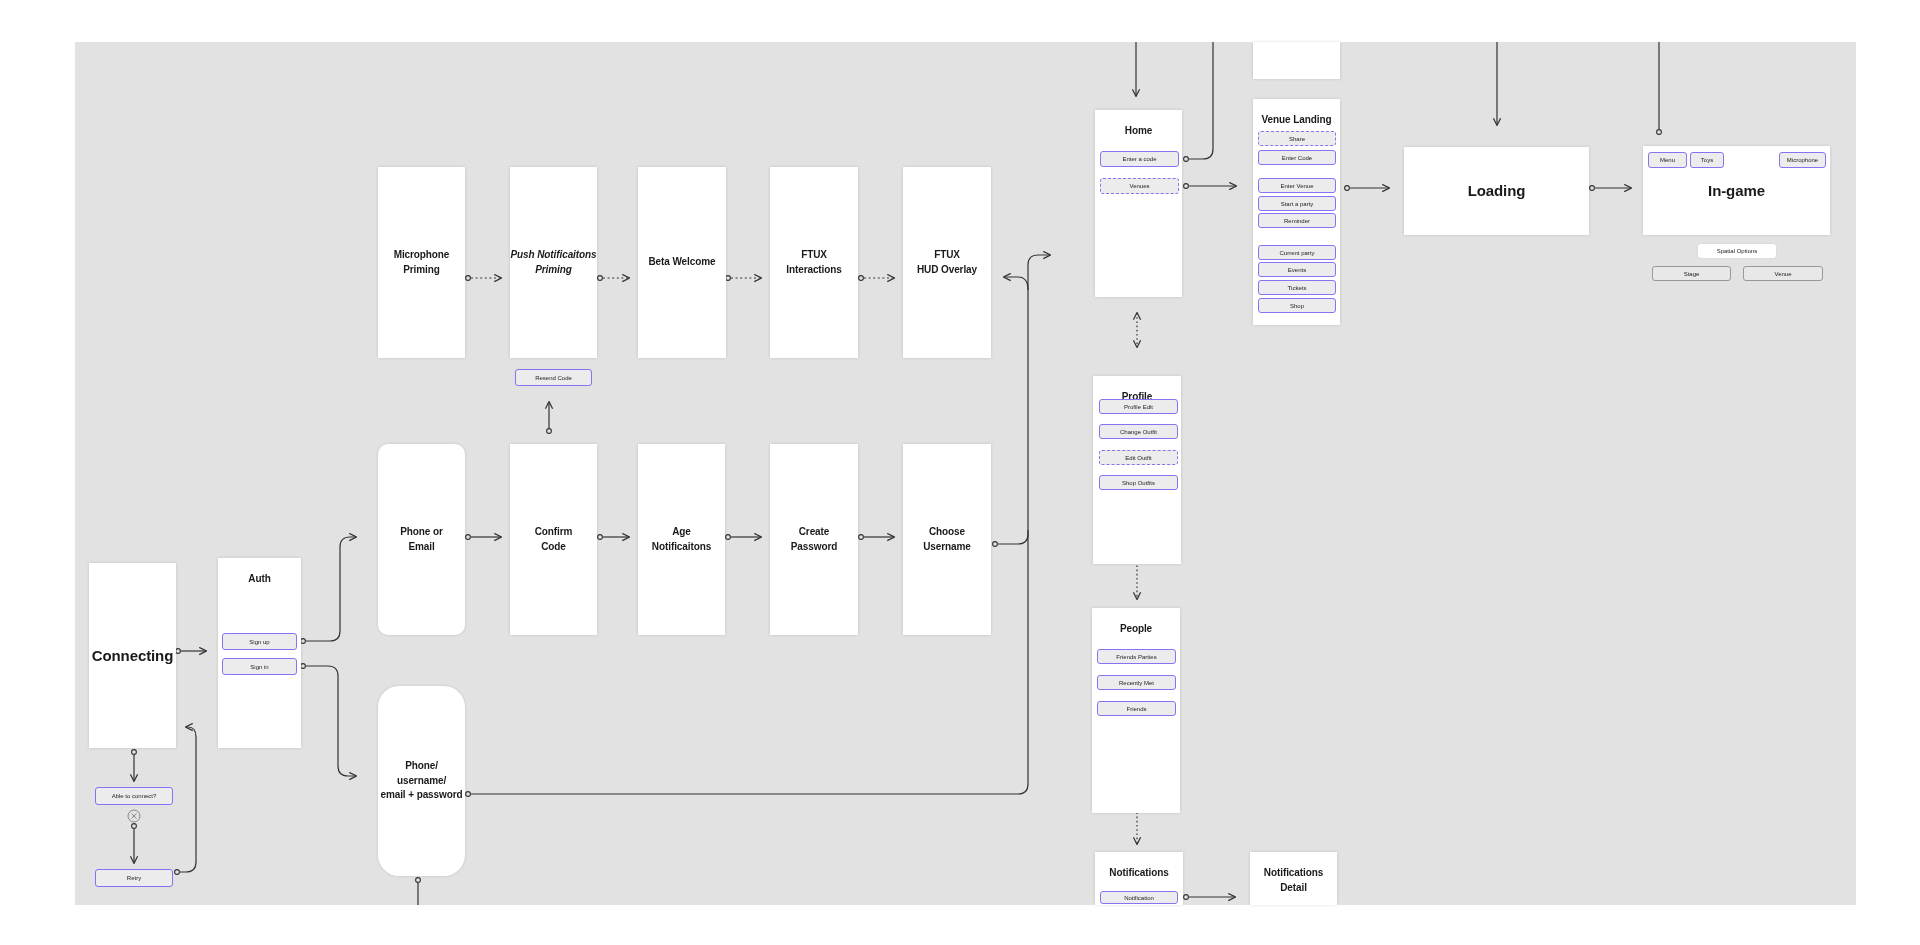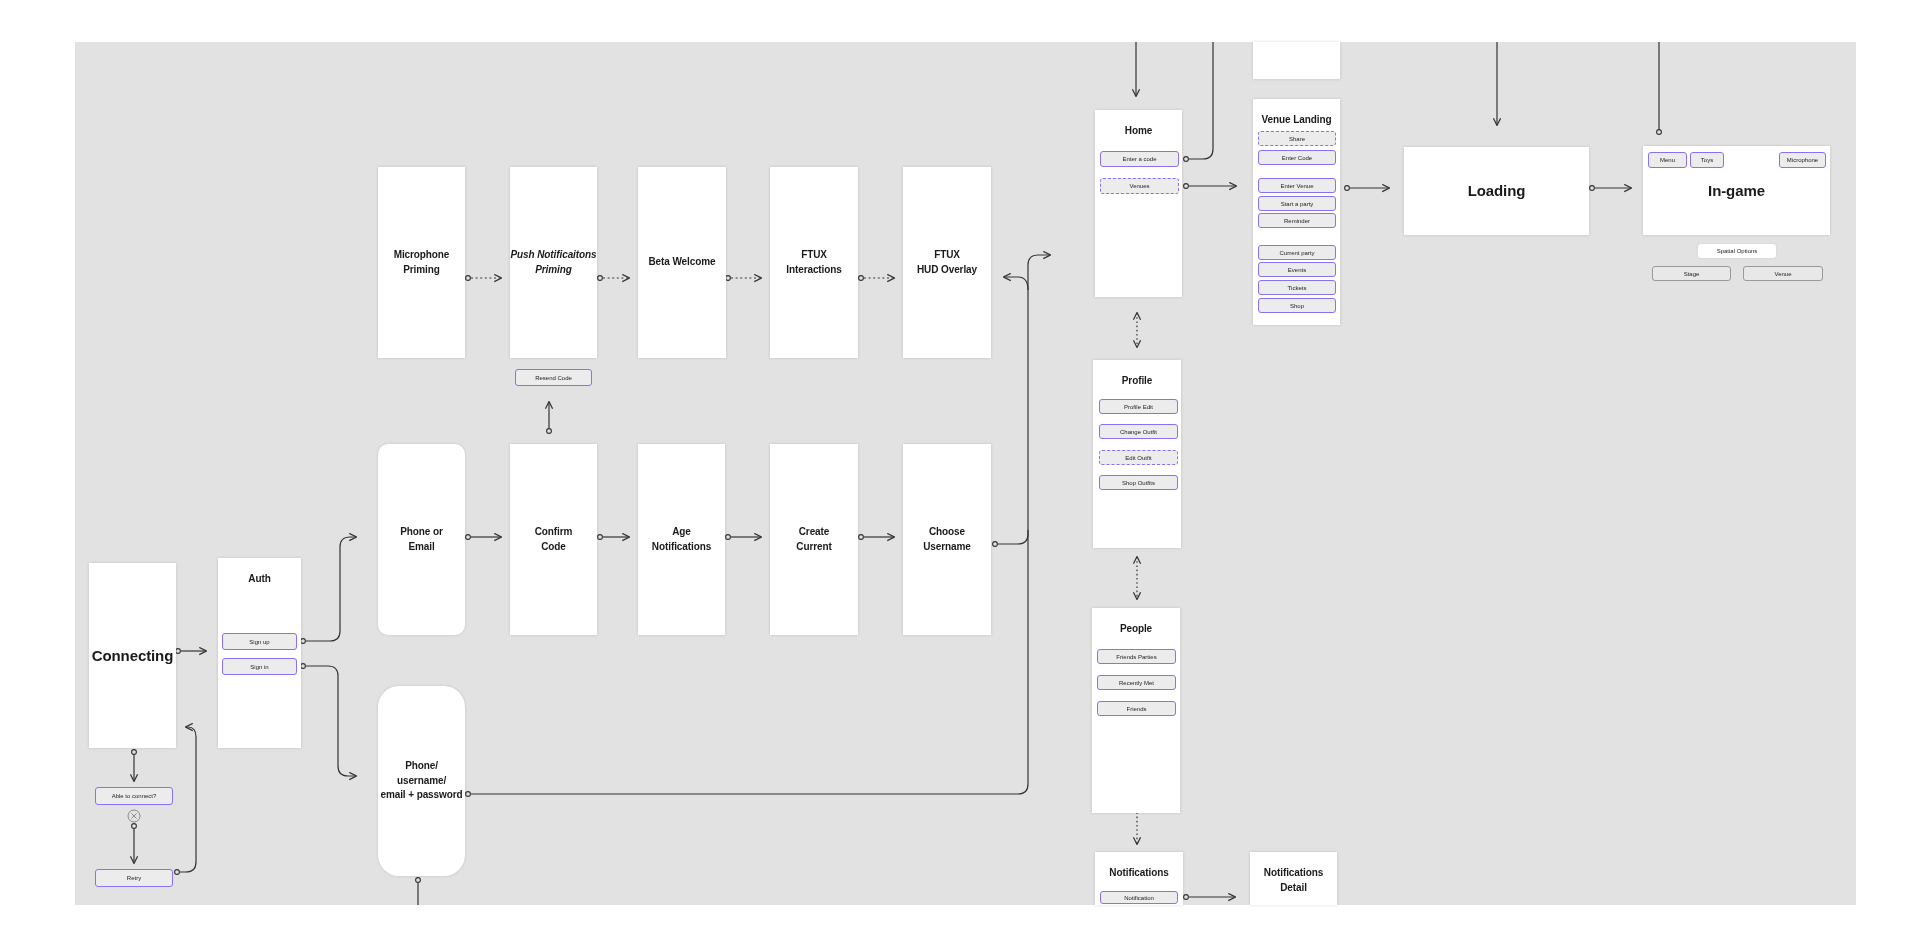--- a/index.html
+++ b/index.html
@@ -177,25 +177,25 @@
 <div class="screen" style="left:378px;top:444px;width:87px;height:191px;border-radius:10px;">
   <div class="screen-title">Phone or
 Email</div>
 </div>
 <div class="screen" style="left:510px;top:444px;width:87px;height:191px;">
   <div class="screen-title">Confirm
 Code</div>
 </div>
 <div class="screen" style="left:638px;top:444px;width:87px;height:191px;">
   <div class="screen-title">Age
-Notifications</div>
+Notificaitons</div>
 </div>
 <div class="screen" style="left:770px;top:444px;width:88px;height:191px;">
   <div class="screen-title">Create
-Current</div>
+Password</div>
 </div>
 <div class="screen" style="left:903px;top:444px;width:88px;height:191px;">
   <div class="screen-title">Choose
 Username</div>
 </div>
 
 <div class="screen" style="left:378px;top:686px;width:87px;height:190px;border-radius:21px;">
   <div class="screen-title">Phone/
 username/
 email + password</div>
@@ -227,21 +227,21 @@
 <div class="screen" style="left:1643px;top:146px;width:187px;height:89px;">
   <div class="screen-title lg">In-game</div>
 </div>
 <div class="btn" style="left:1648px;top:152px;width:39px;height:16px;">Menu</div>
 <div class="btn" style="left:1690px;top:152px;width:34px;height:16px;">Toys</div>
 <div class="btn" style="left:1779px;top:152px;width:47px;height:16px;">Microphone</div>
 <div class="btn white" style="left:1698px;top:244px;width:78px;height:14px;">Spatial Options</div>
 <div class="btn gray" style="left:1652px;top:266px;width:79px;height:15px;">Stage</div>
 <div class="btn gray" style="left:1743px;top:266px;width:80px;height:15px;">Venue</div>
 
-<div class="screen title-top" style="left:1093px;top:360px;width:88px;height:188px;">
+<div class="screen title-top" style="left:1093px;top:376px;width:88px;height:188px;">
   <div class="screen-title">Profile</div>
 </div>
 <div class="btn" style="left:1099px;top:399px;width:79px;height:15px;">Profile Edit</div>
 <div class="btn" style="left:1099px;top:424px;width:79px;height:15px;">Change Outfit</div>
 <div class="btn dashed" style="left:1099px;top:450px;width:79px;height:15px;">Edit Outfit</div>
 <div class="btn" style="left:1099px;top:475px;width:79px;height:15px;">Shop Outfits</div>
 
 <div class="screen title-top" style="left:1092px;top:608px;width:88px;height:205px;">
   <div class="screen-title">People</div>
 </div>

